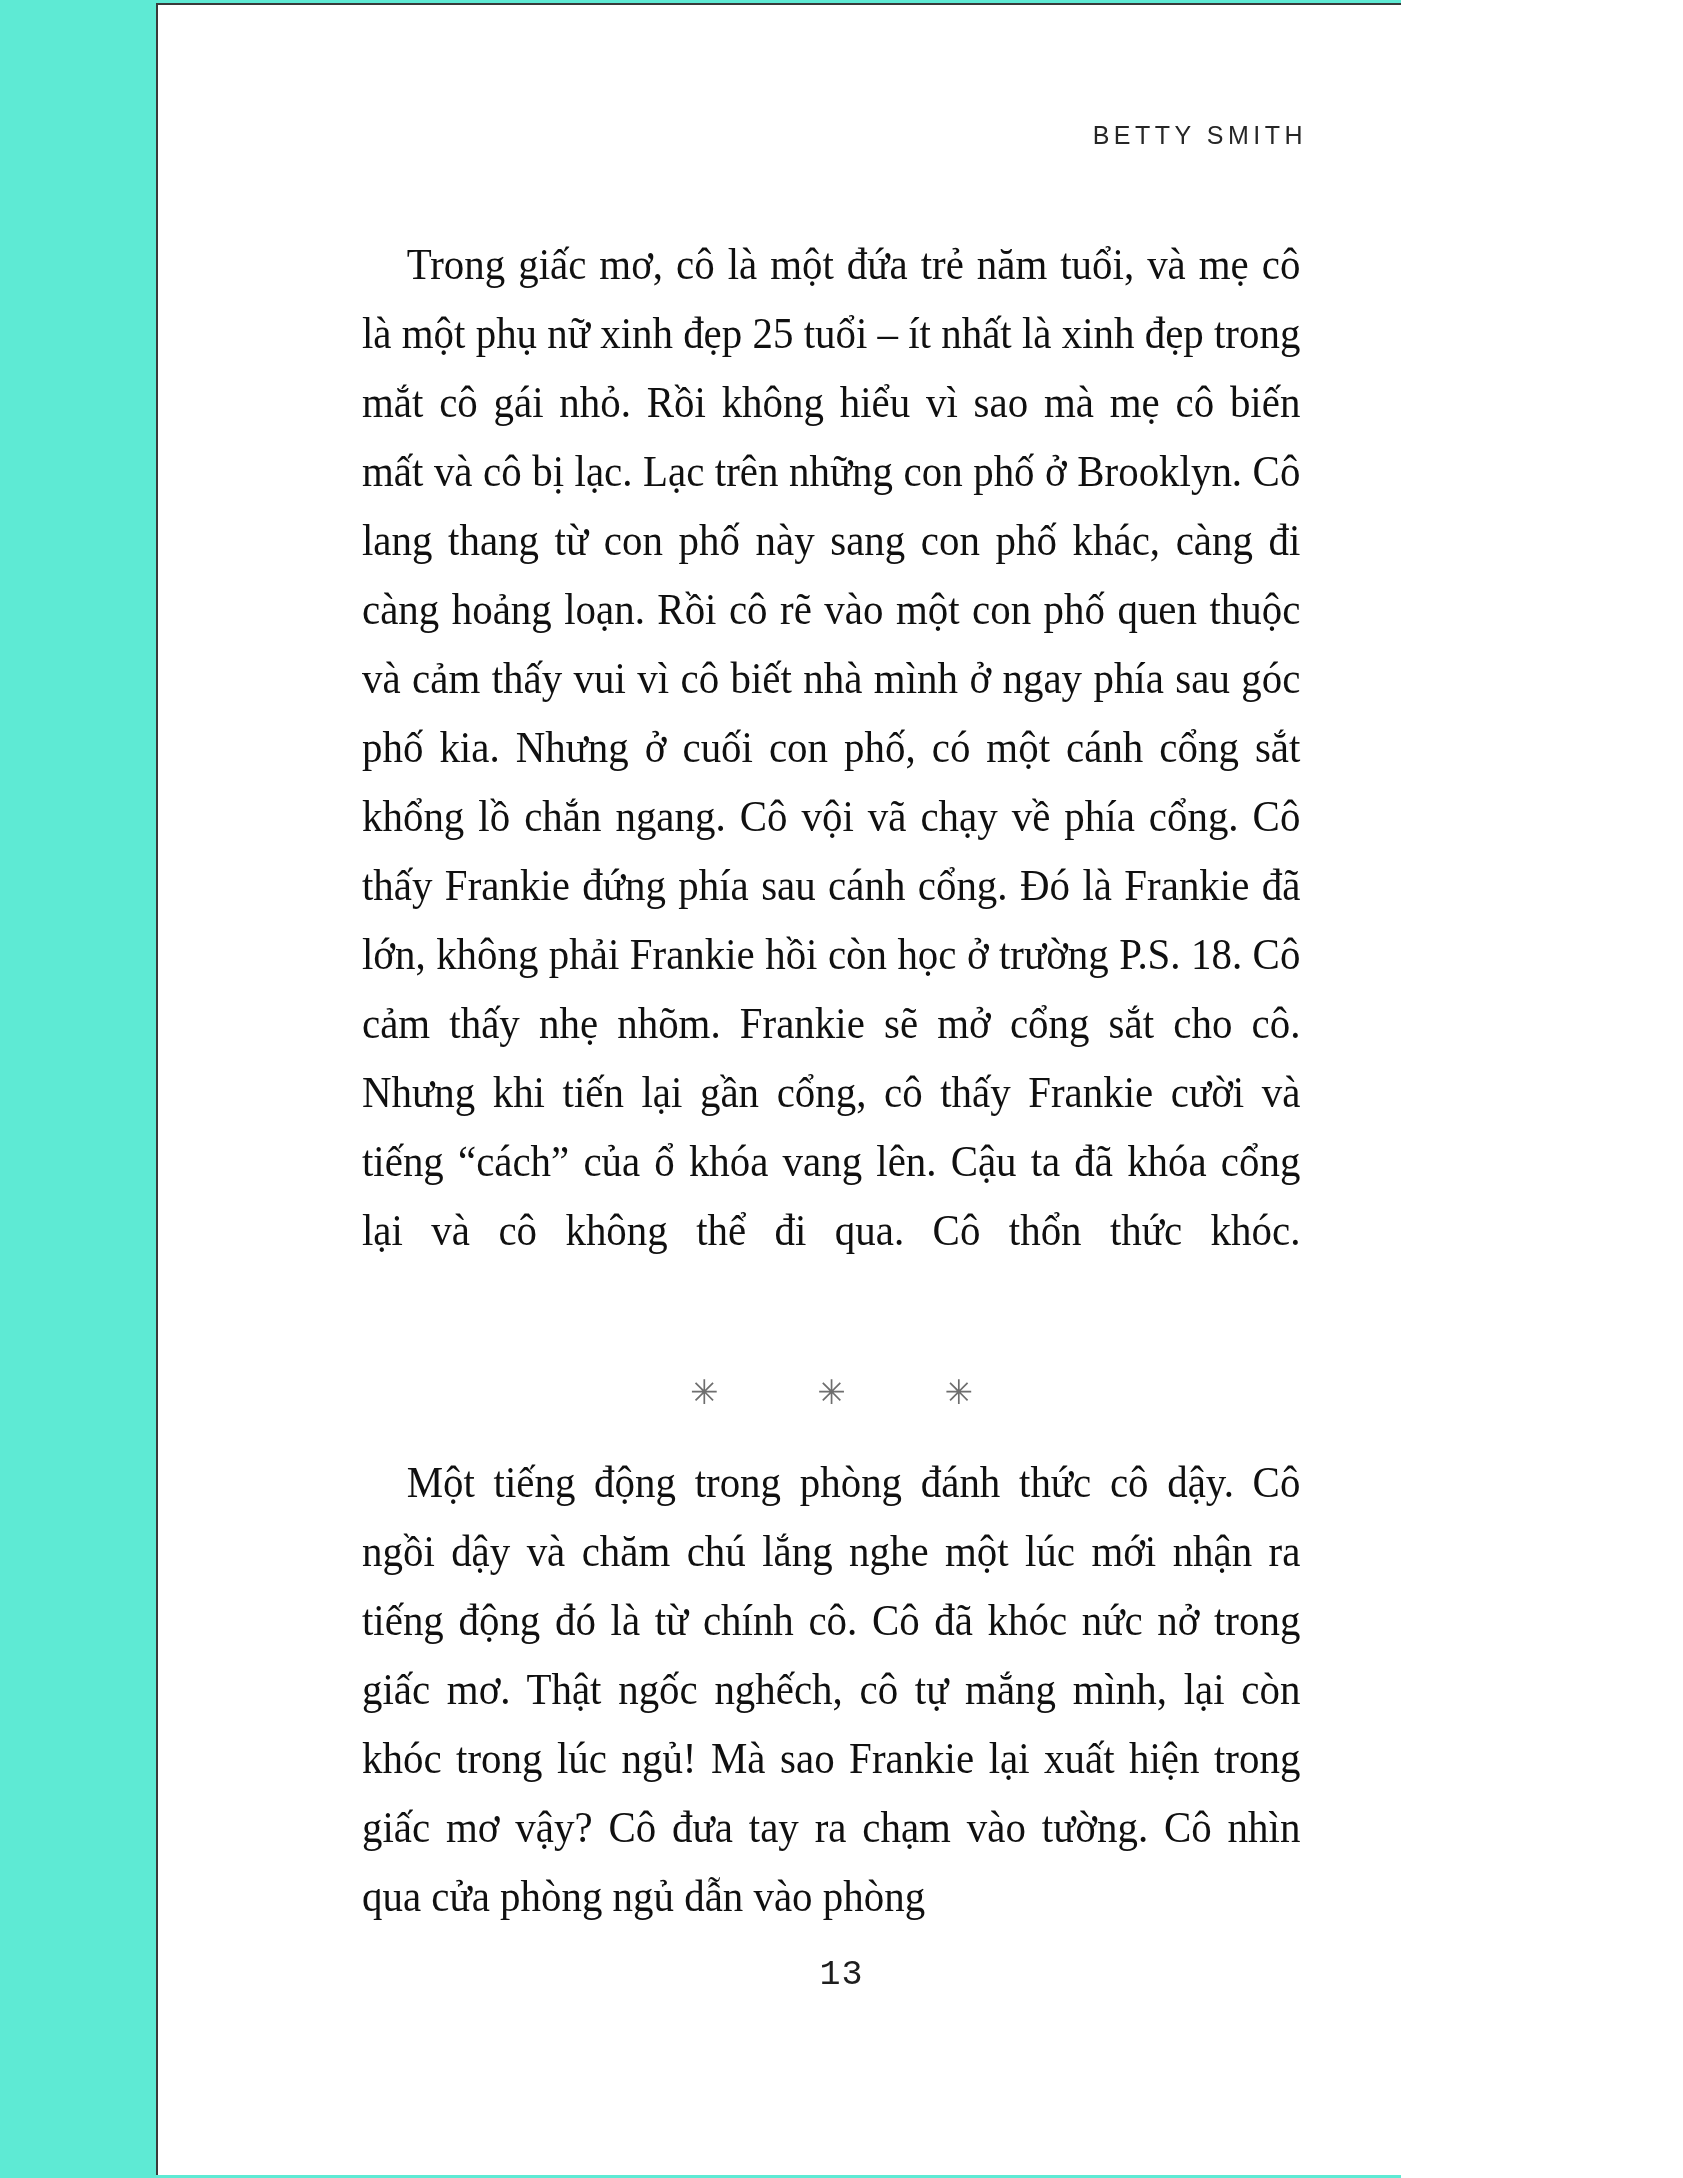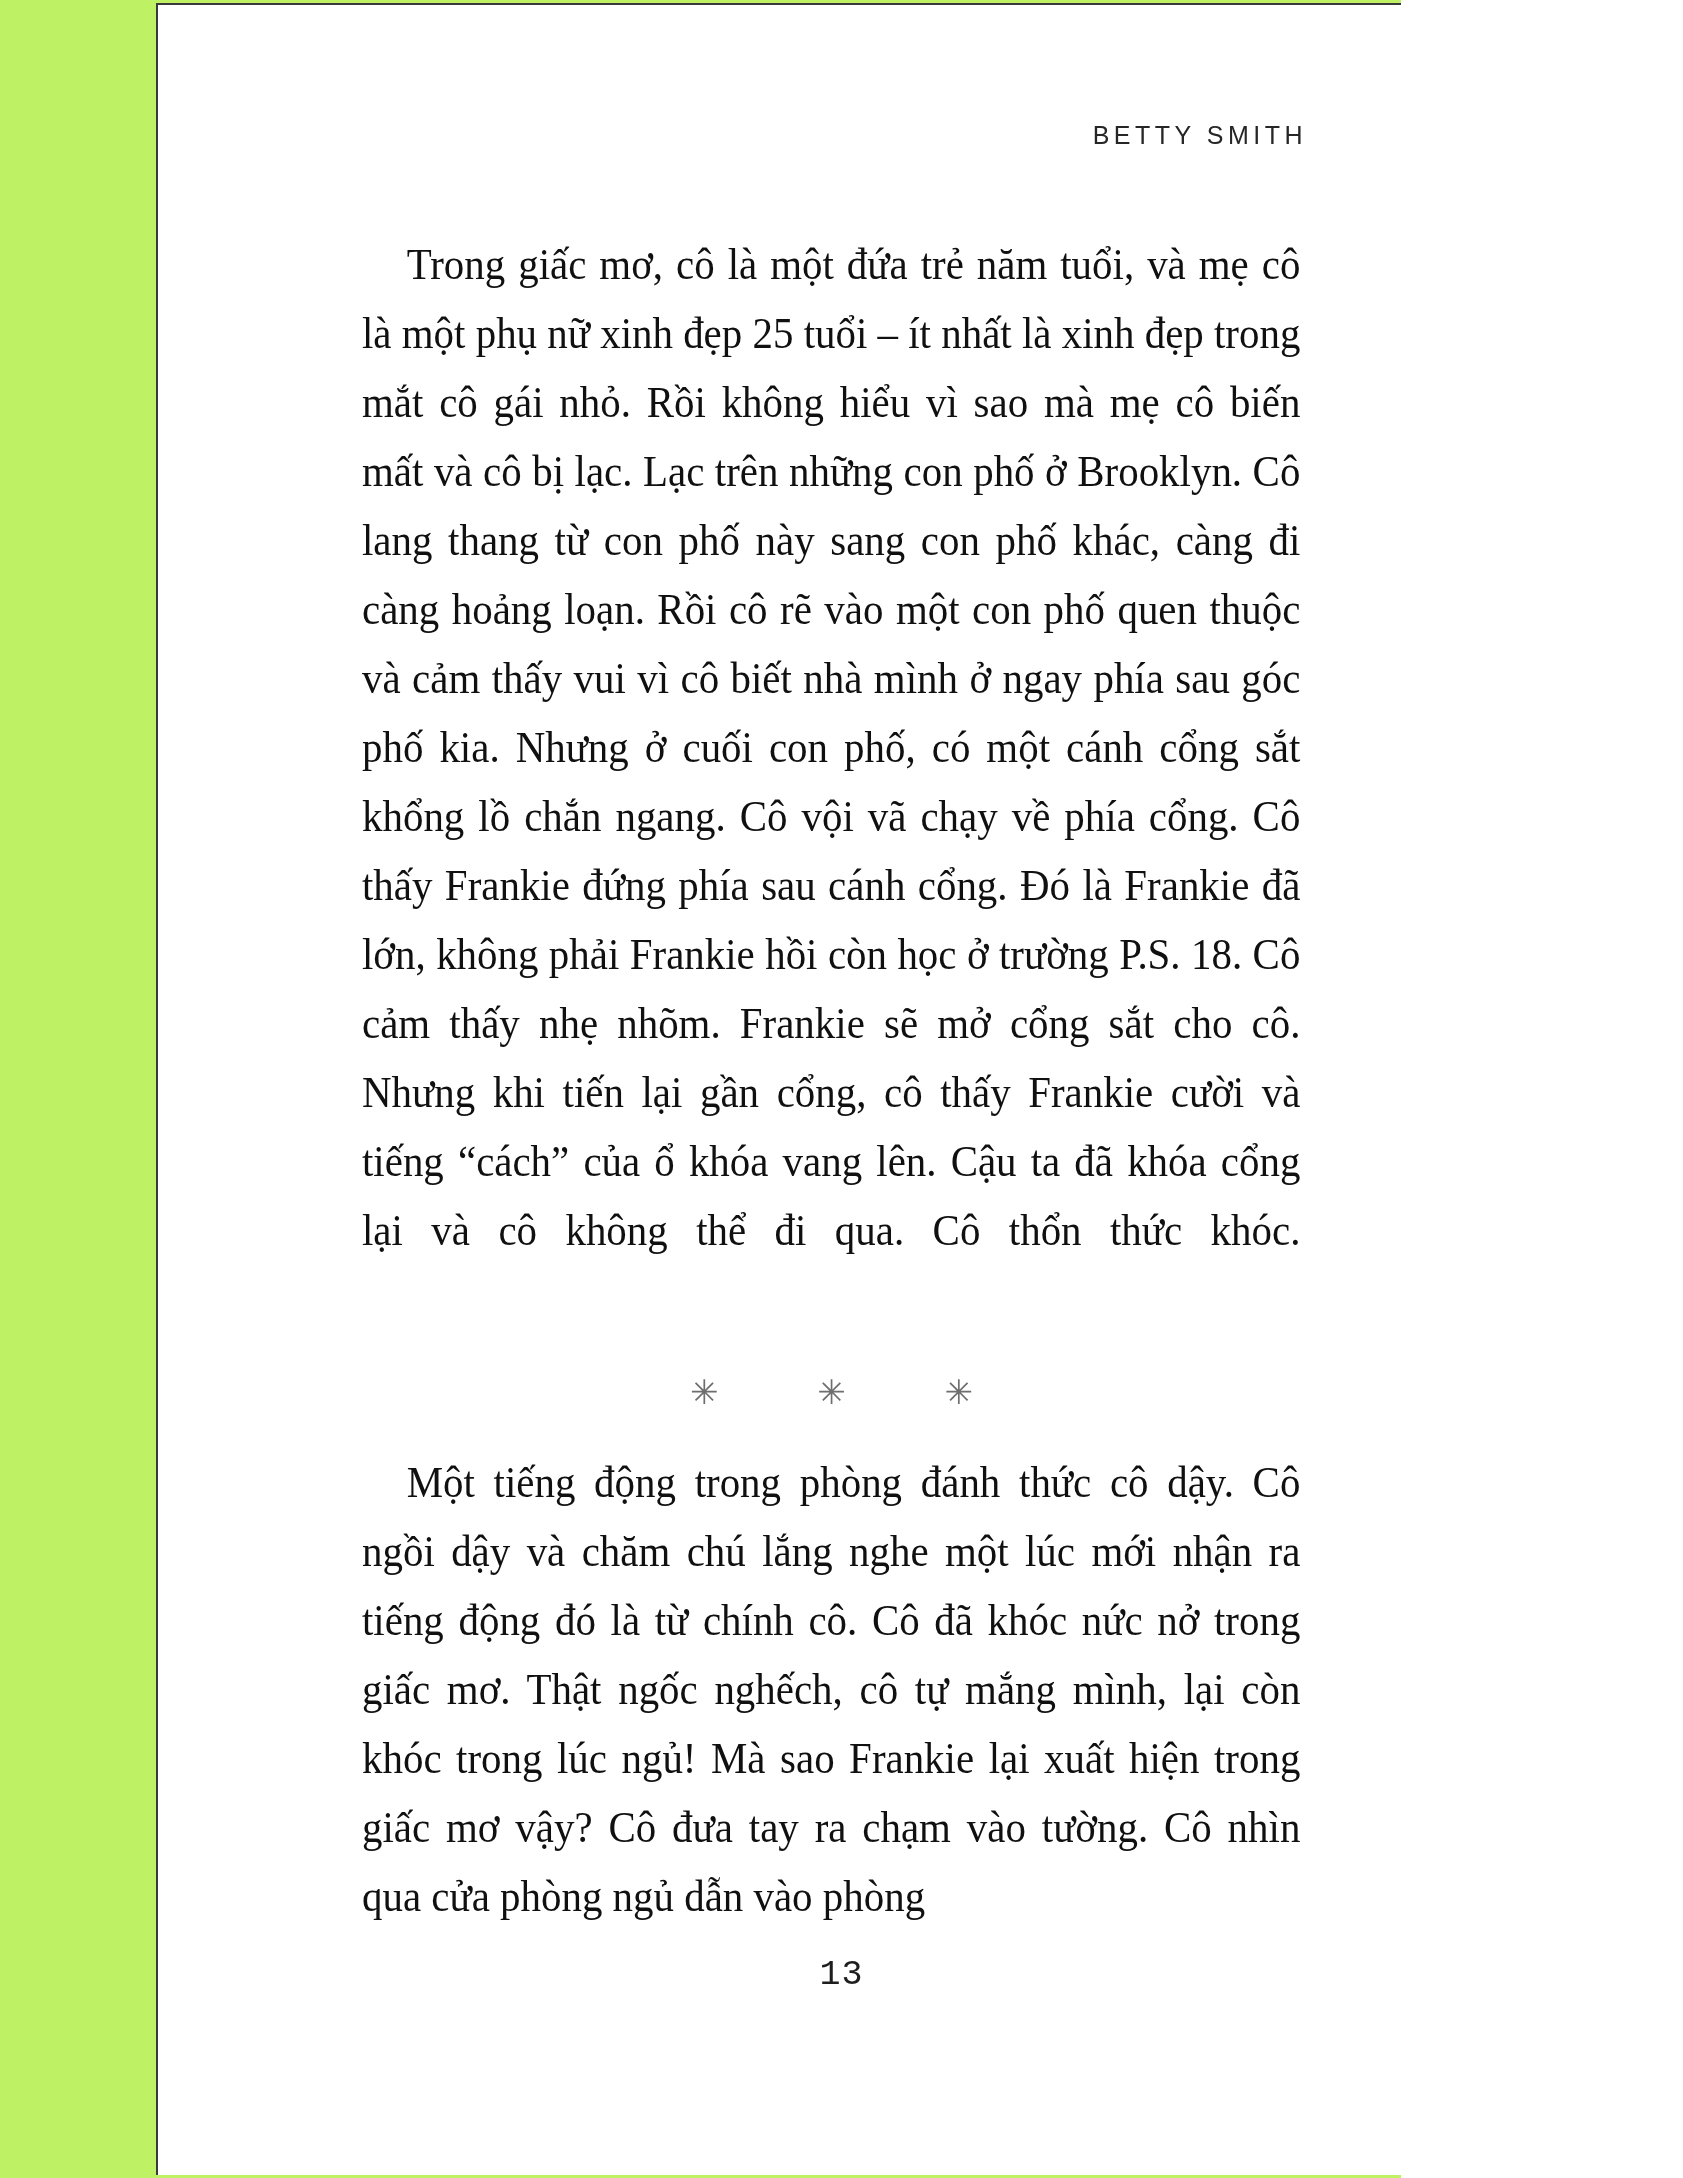--- a/index.html
+++ b/index.html
@@ -5,21 +5,21 @@
   html, body {
     margin: 0;
     padding: 0;
     background: #ffffff;
   }
 
   .page-canvas {
     position: relative;
     width: 1401px;
     height: 2178px;
-    background: #bef264;
+    background: #5eead4;
     overflow: hidden;
     font-family: "Liberation Serif", "DejaVu Serif", serif;
   }
 
   
   .page-frame {
     position: absolute;
     left: 156px;
     top: 3px;
     width: 1317px;

